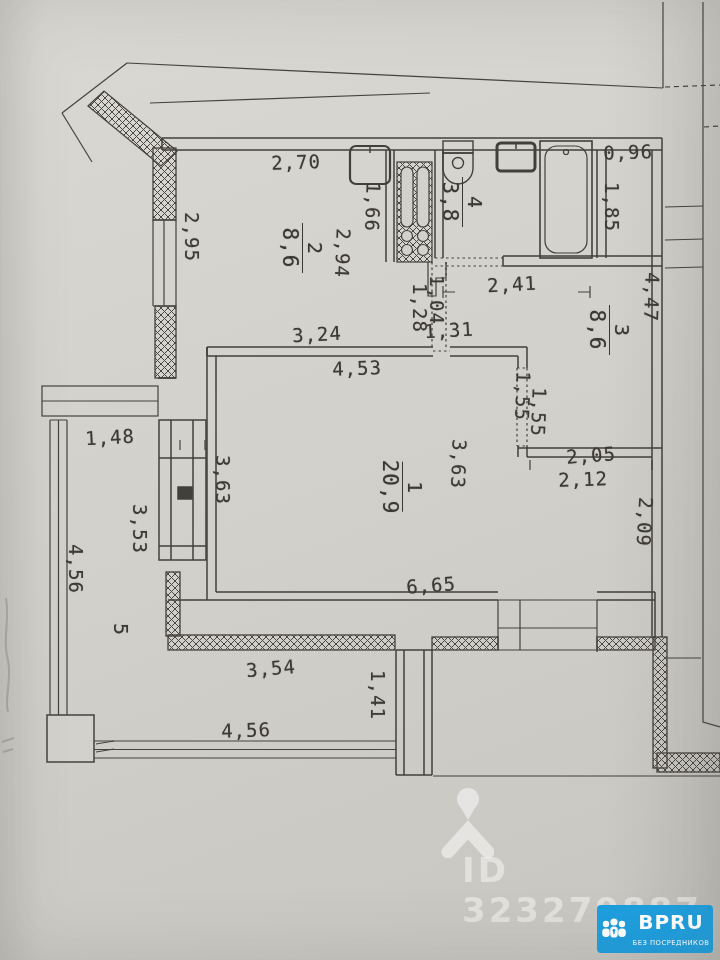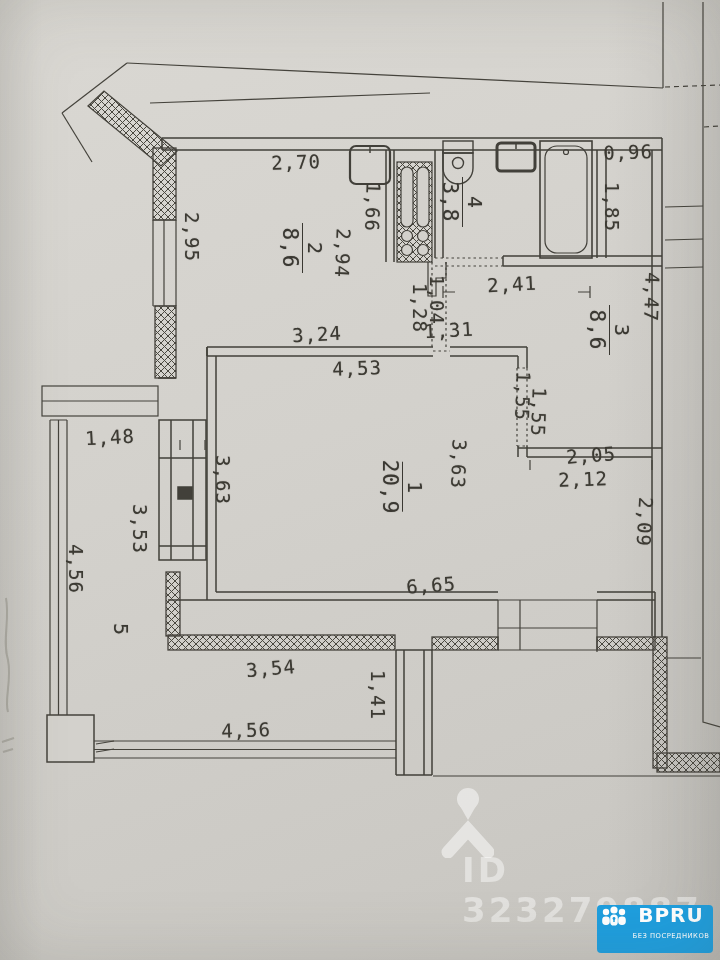--- a/index.html
+++ b/index.html
@@ -32,21 +32,21 @@
   
   .wm{position:absolute;inset:0;pointer-events:none;font-family:"DejaVu Sans", sans-serif;}
   .wm-logo{position:absolute;left:492px;top:792px;font-size:62px;font-weight:bold;
     color:rgba(255,255,255,.5);letter-spacing:3px;}
   .wm-id{position:absolute;left:462px;top:850px;font-size:34px;font-weight:bold;
     color:rgba(255,255,255,.45);letter-spacing:3px;}
   .wm-pin{position:absolute;left:438px;top:786px;opacity:.5;}
   
   .badge{
     position:absolute;left:597px;top:905px;width:116px;height:48px;border-radius:4px;
-    display:flex;align-items:flex-start;justify-content:center;gap:6px;
+    display:flex;align-items:center;justify-content:center;gap:6px;
     font-family:"DejaVu Sans", sans-serif;color:#fff;
   }
   .badge-text{display:flex;flex-direction:column;align-items:center;line-height:1;}
   .badge-brand{font-size:20px;font-weight:bold;letter-spacing:1px;}
   .badge-tagline{font-size:6.8px;letter-spacing:.5px;margin-top:8px;white-space:nowrap;}
 </style>
 </head>
 <body>
 
 <div class="scan">

